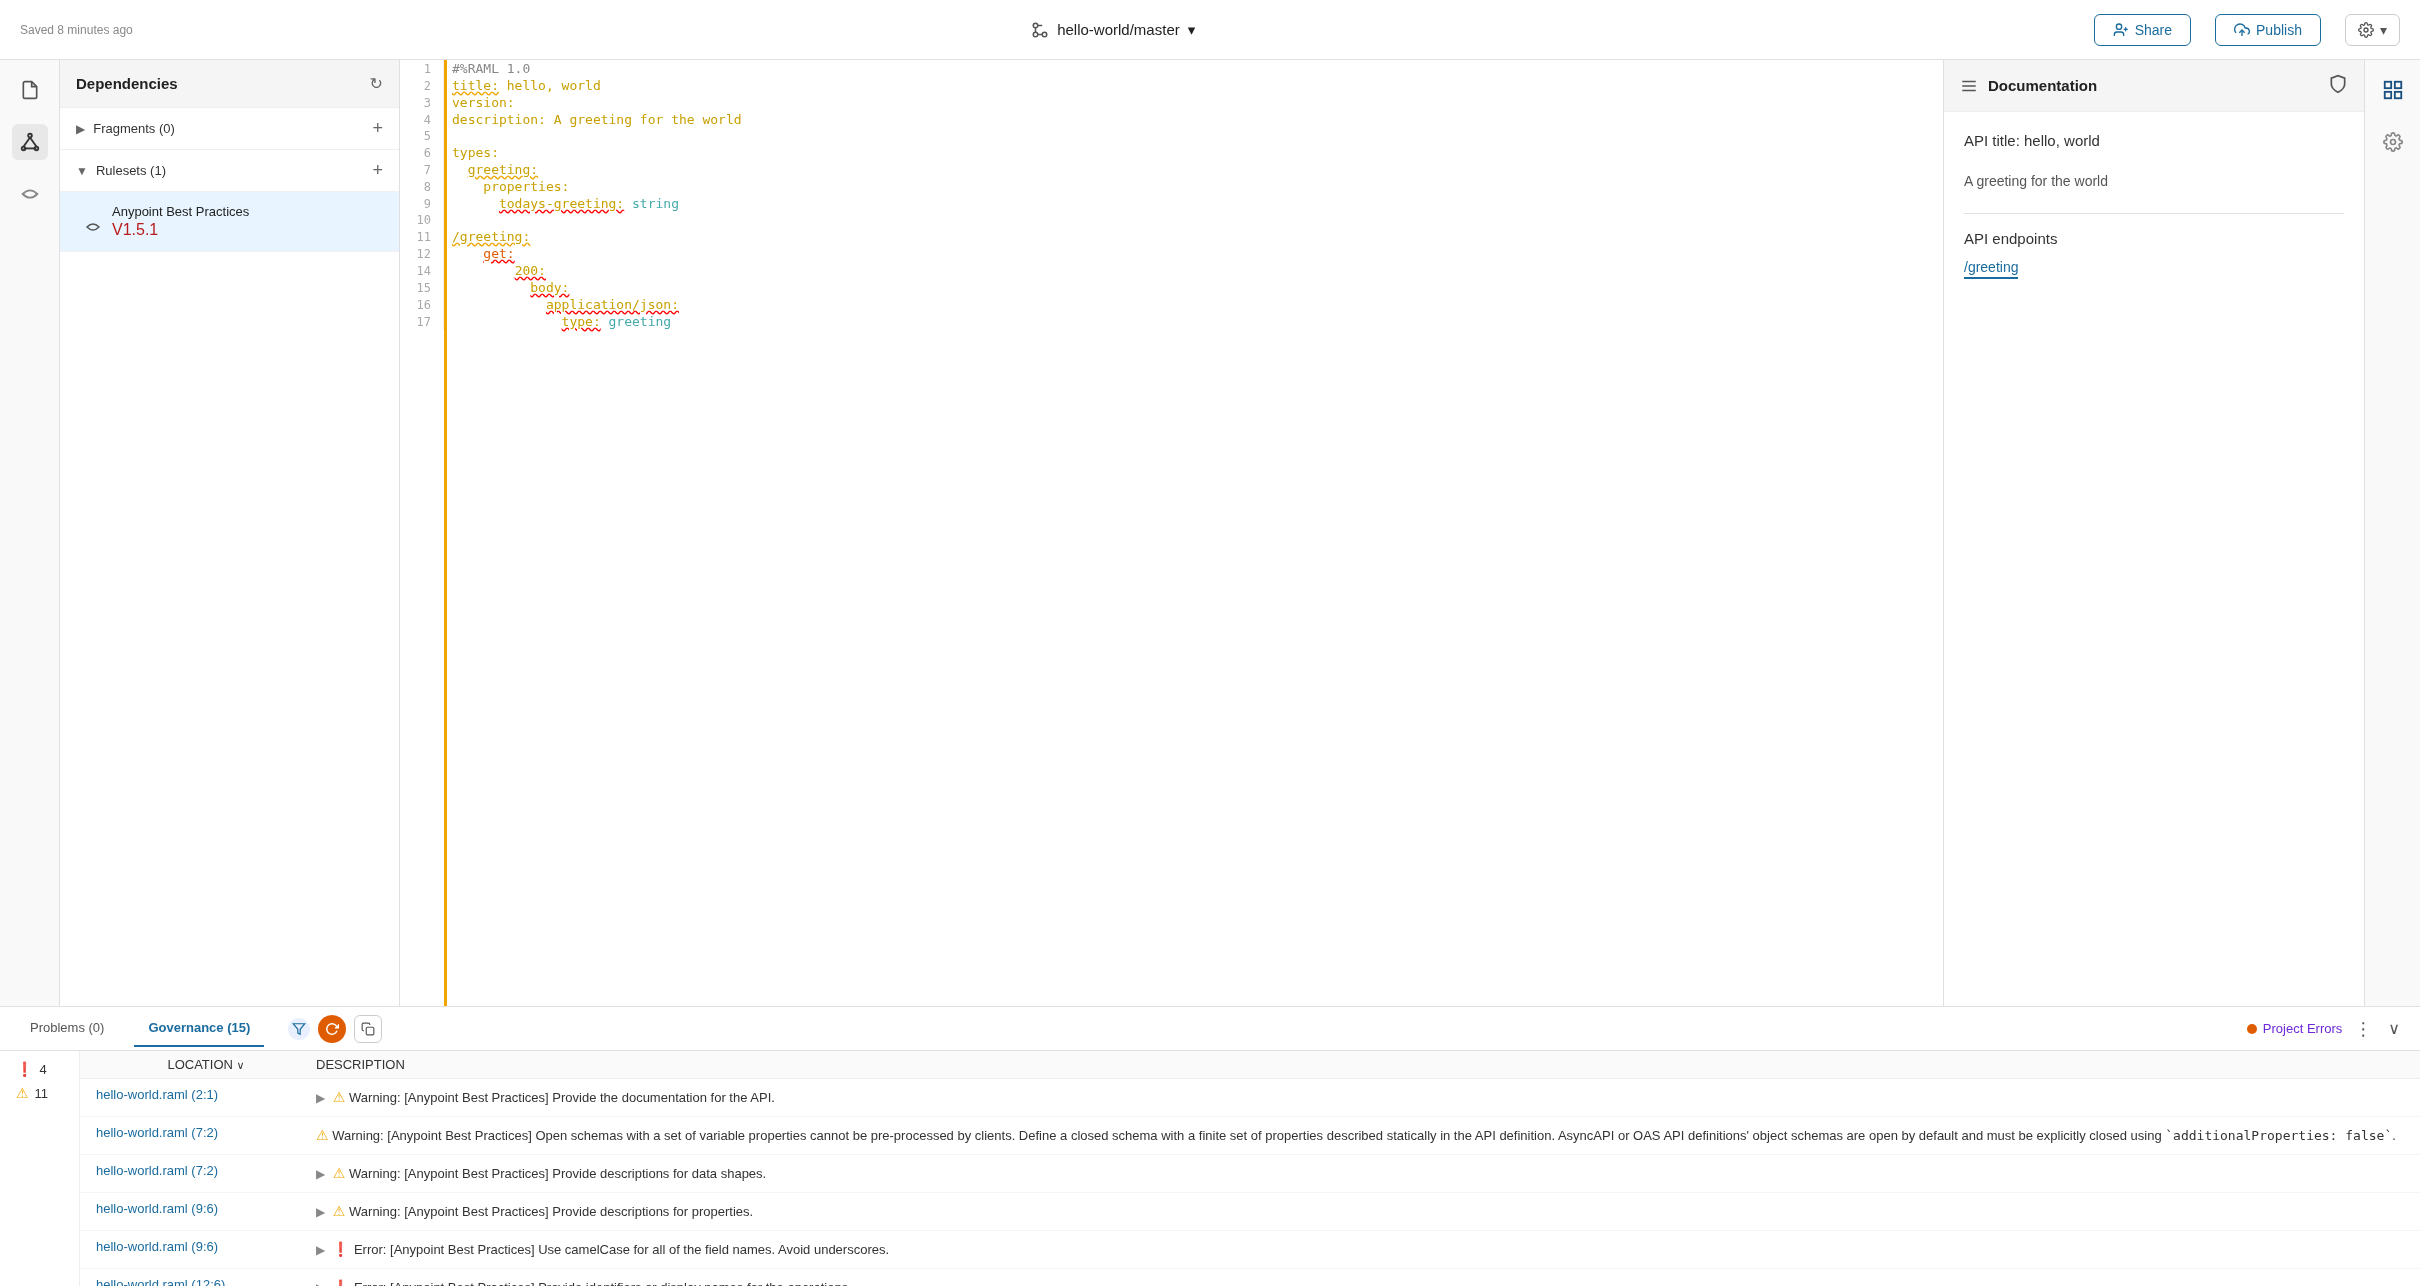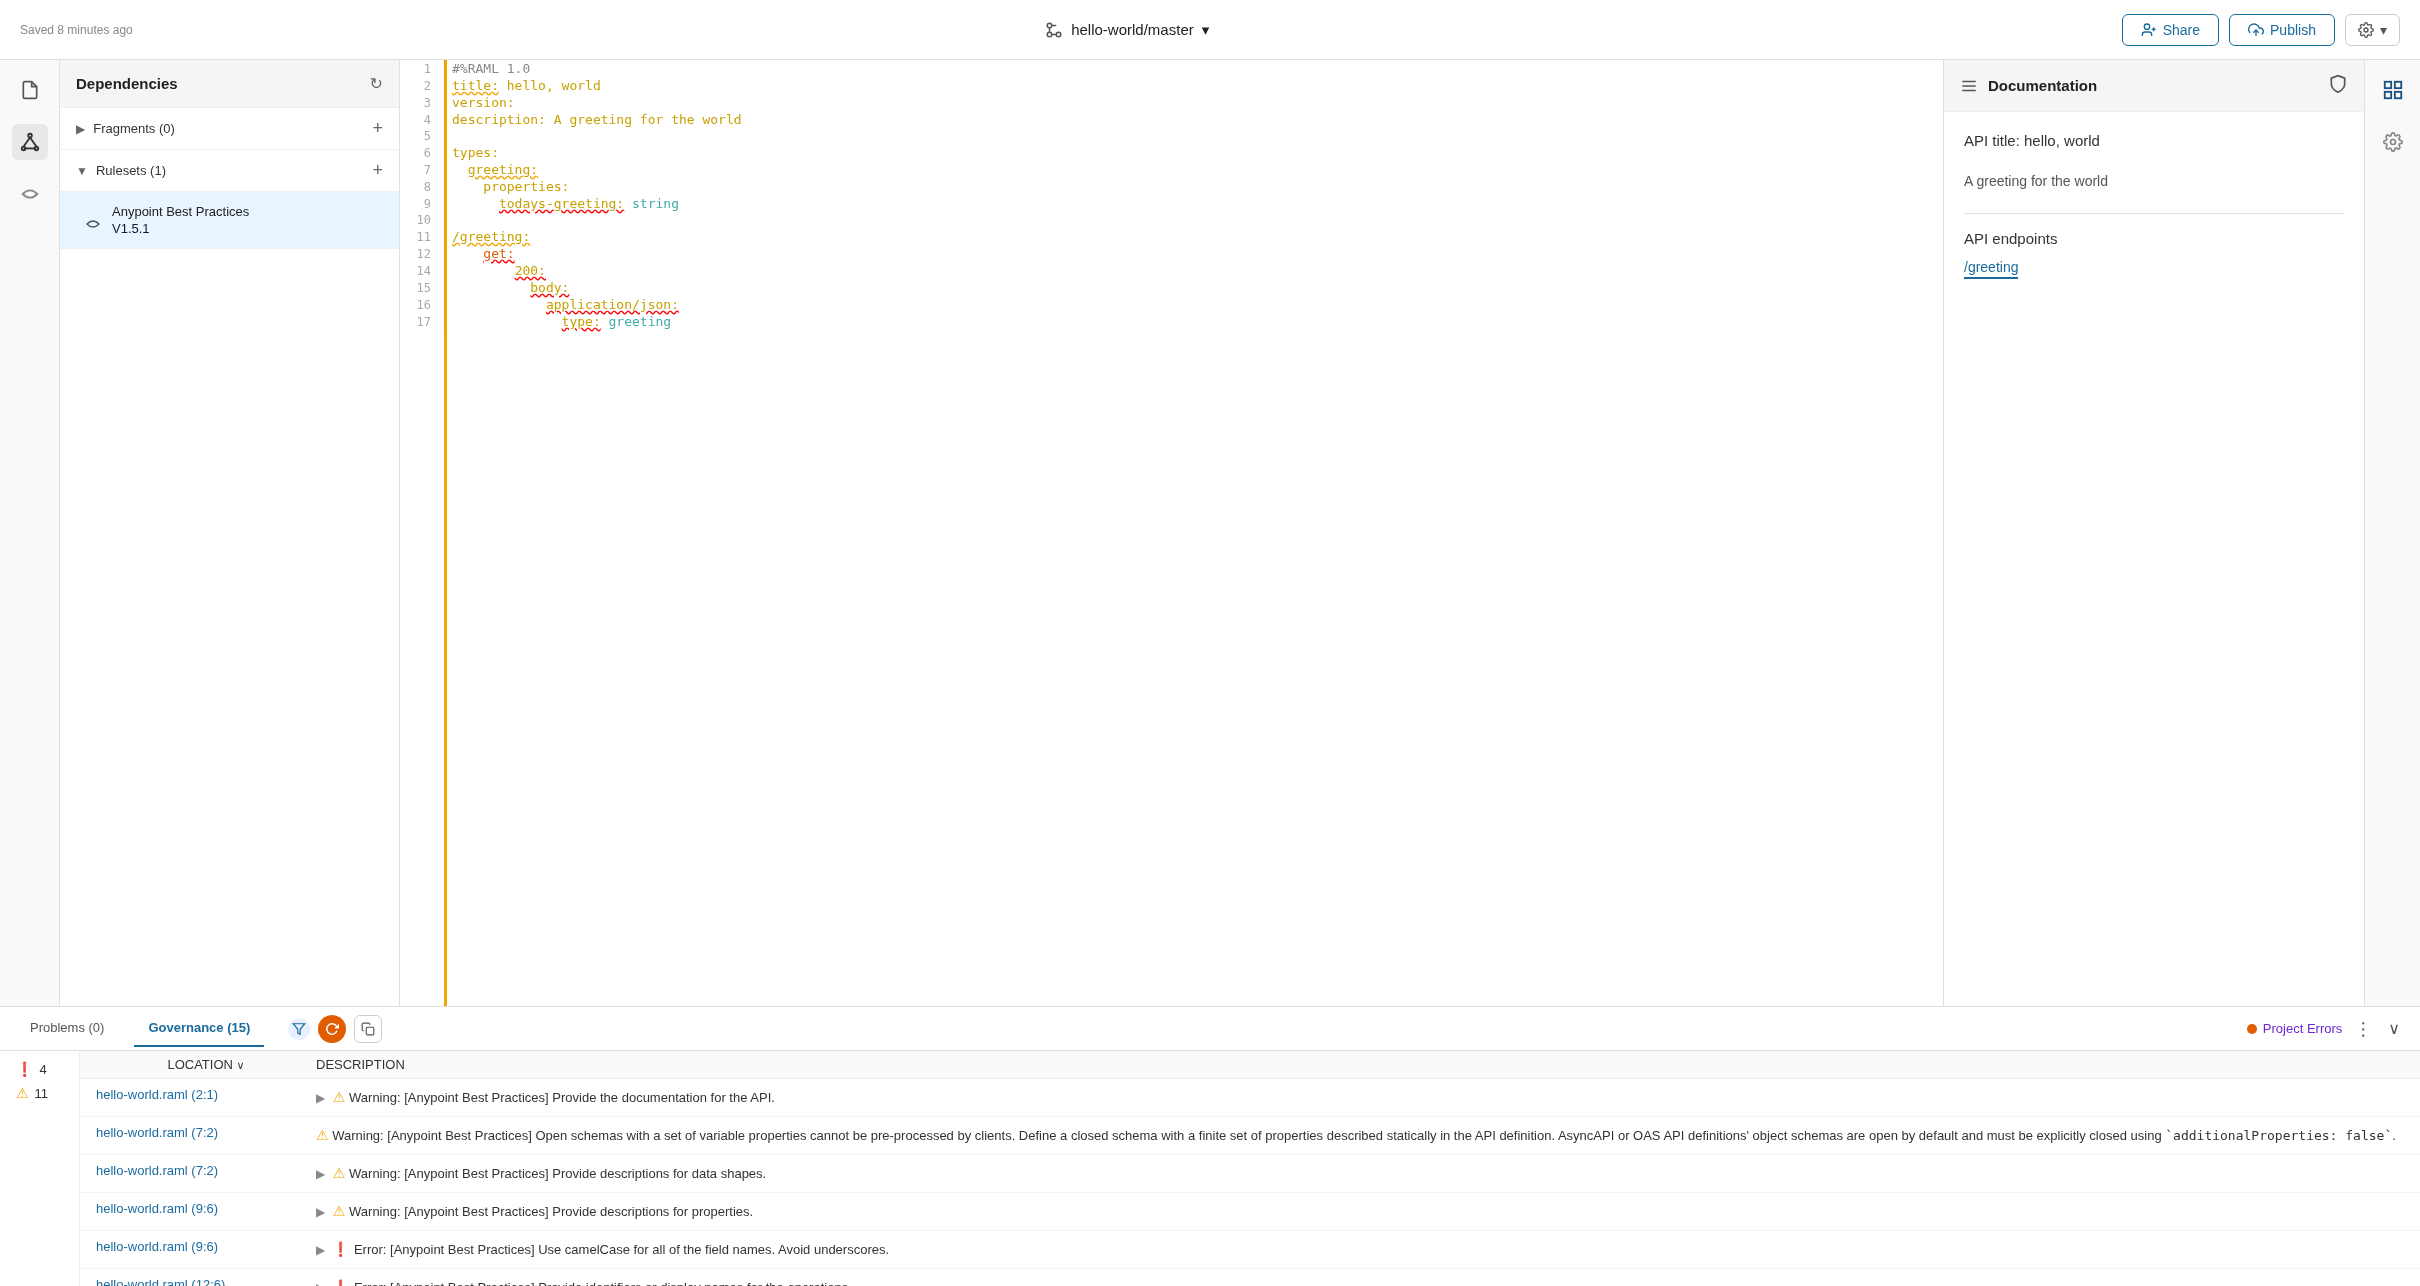--- a/index.html
+++ b/index.html
@@ -7,21 +7,21 @@
 
     
     .topbar {
       display: flex; align-items: center; justify-content: space-between;
       background: #fff; border-bottom: 1px solid #e0e0e0;
       padding: 0 20px; height: 60px; position: relative;
     }
     .topbar-left { color: #888; font-size: 12px; }
     .topbar-center { display: flex; align-items: center; gap: 8px; font-size: 15px; font-weight: 500; color: #222; }
     .topbar-center svg { color: #555; }
-    .topbar-right { display: flex; align-items: center; gap: 10px; justify-content: flex-end; }
+    .topbar-right { display: flex; align-items: center; gap: 24px; justify-content: flex-end; }
     .btn-share, .btn-publish, .btn-settings {
       display: flex; align-items: center; gap: 6px;
       border: 1.5px solid #1a6b9e; border-radius: 6px;
       padding: 7px 18px; font-size: 14px; font-weight: 500;
       background: #fff; color: #1a6b9e; cursor: pointer;
     }
     .btn-publish { background: #fff; }
     .btn-settings { border-color: #ccc; color: #555; padding: 7px 12px; }
 
     
@@ -60,21 +60,21 @@
     .deps-item-label { flex: 1; font-size: 13px; color: #333; }
     .deps-item-add { color: #666; font-size: 18px; cursor: pointer; }
 
     .ruleset-entry {
       padding: 12px 16px 12px 24px; border-bottom: 1px solid #f0f0f0;
       display: flex; align-items: flex-end; gap: 10px;
       background: #e8f4ff;
     }
     .ruleset-icon { color: #555; margin-top: 2px; }
     .ruleset-name { font-size: 13px; font-weight: 500; color: #222; }
-    .ruleset-ver { font-size: 13px; color: #0f172a; margin-top: 2px; }
+    .ruleset-ver { font-size: 16px; color: #b91c1c; margin-top: 2px; }
 
     
     .code-editor {
       flex: 1; background: #fff; border-right: 1px solid #e0e0e0;
       overflow-y: auto; font-family: 'Monaco', 'Menlo', monospace; font-size: 13px;
       position: relative;
     }
     .code-lines { display: table; width: 100%; }
     .code-line { display: table-row; }
     .line-num {

